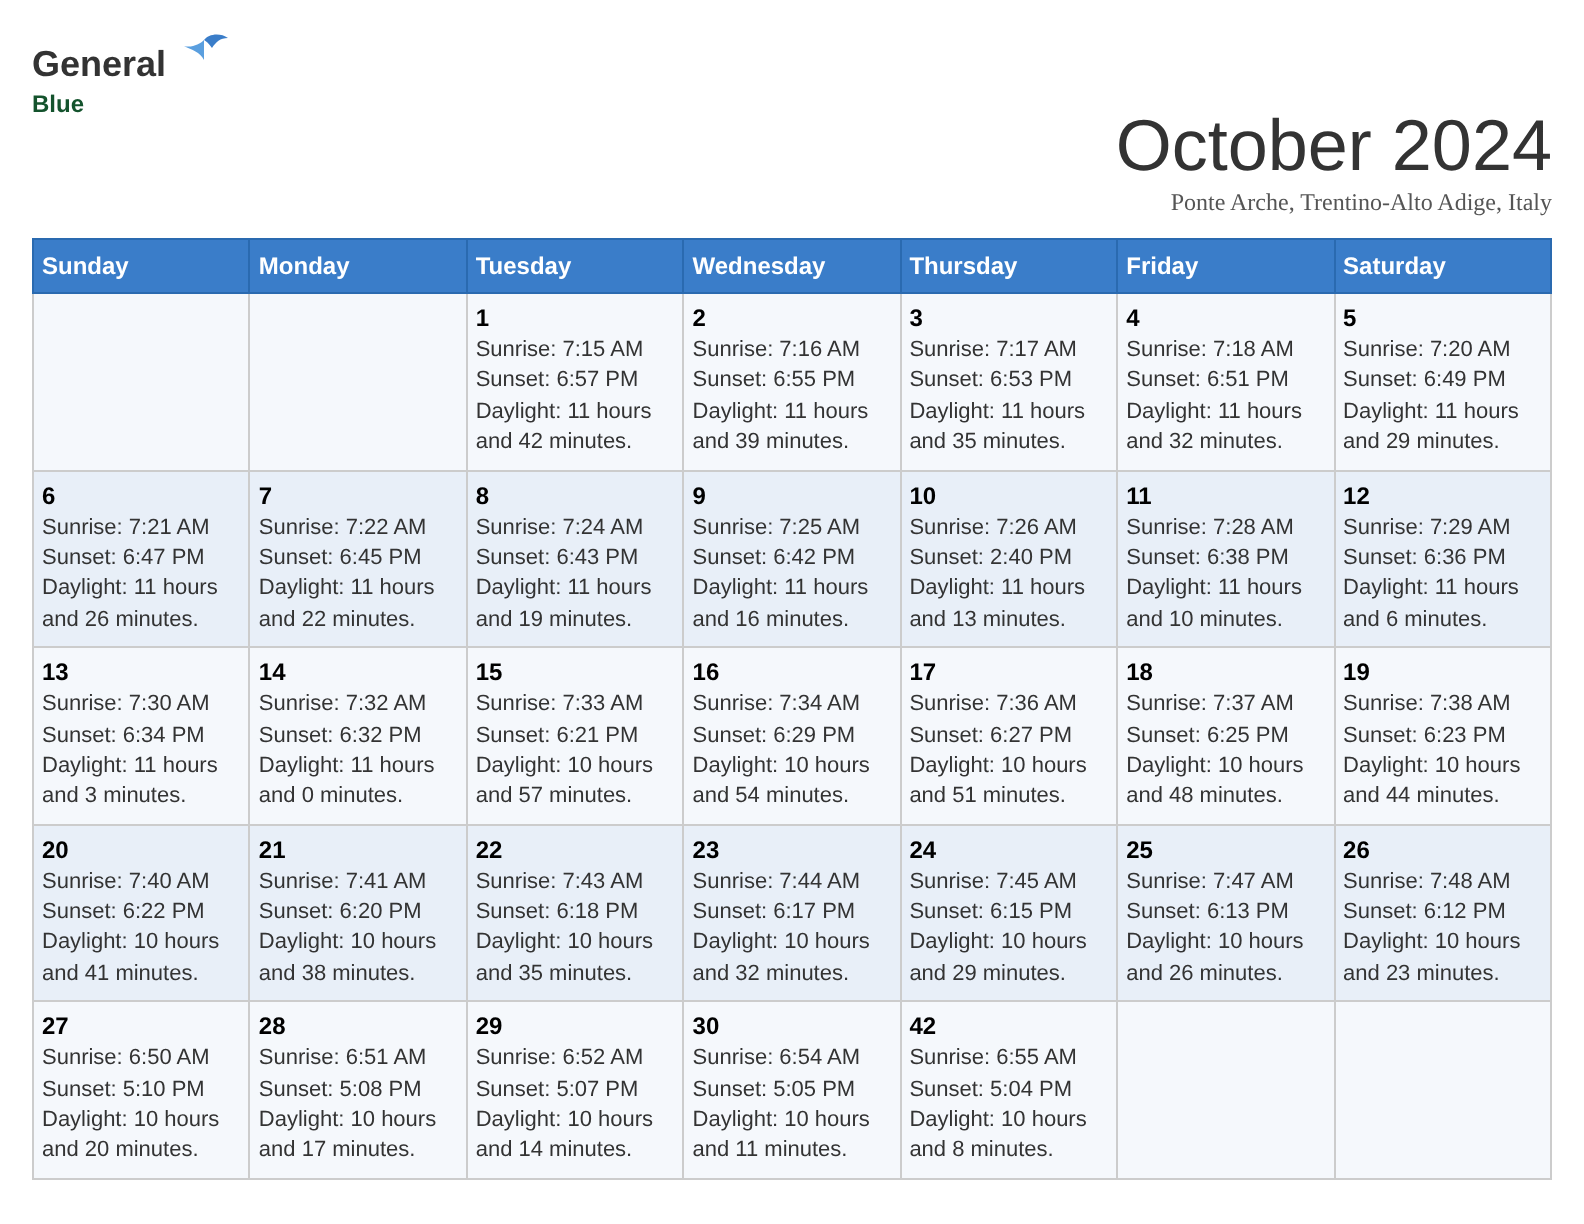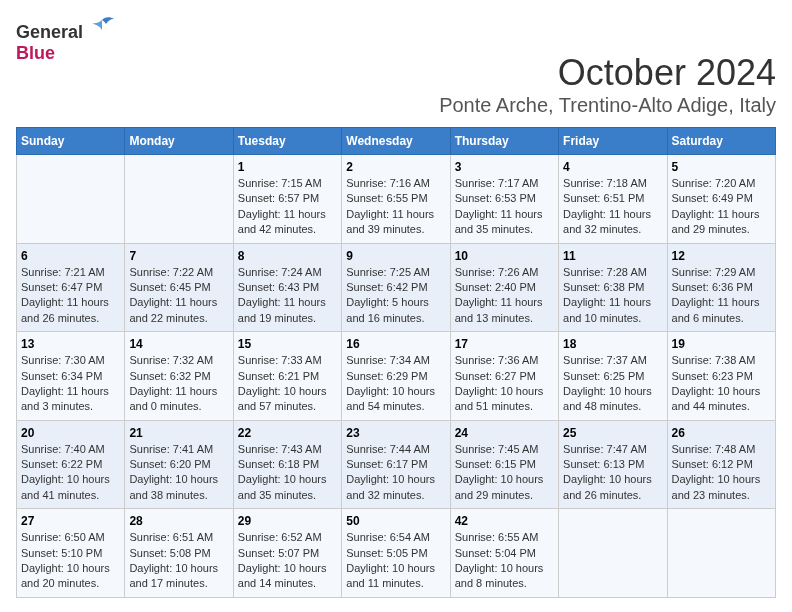--- a/index.html
+++ b/index.html
@@ -20,45 +20,46 @@
       display: flex;
       flex-direction: column;
       align-items: flex-start;
     }
     .logo-general {
       font-size: 18px;
       font-weight: bold;
       color: #333;
     }
     .logo-blue {
-      font-size: 18px;
+      font-size: 12px;
       font-weight: bold;
-      color: #be185d;
+      color: #14532d;
     }
     .logo-bird {
       width: 28px;
       height: 22px;
     }
     .logo-row {
       display: flex;
       align-items: center;
       gap: 2px;
     }
     .title-block {
       text-align: right;
       margin-top: 36px;
     }
     .month-title {
       font-size: 36px;
       color: #333;
       font-weight: normal;
     }
     .subtitle {
-      font-size: 20px;
+      font-size: 12px;
       color: #555;
+      font-family: Liberation Serif, serif;
     }
     .calendar {
       width: 100%;
       border-collapse: collapse;
       font-size: 11px;
     }
     .calendar thead tr th {
       background-color: #3a7dc9;
       color: white;
       padding: 6px 4px;
@@ -195,21 +196,21 @@
             <div>Sunrise: 7:24 AM</div>
             <div>Sunset: 6:43 PM</div>
             <div>Daylight: 11 hours and 19 minutes.</div>
           </div>
         </td>
         <td>
           <span class="day-number">9</span>
           <div class="day-info">
             <div>Sunrise: 7:25 AM</div>
             <div>Sunset: 6:42 PM</div>
-            <div>Daylight: 5 hours and 16 minutes.</div>
+            <div>Daylight: 11 hours and 16 minutes.</div>
           </div>
         </td>
         <td>
           <span class="day-number">10</span>
           <div class="day-info">
             <div>Sunrise: 7:26 AM</div>
             <div>Sunset: 2:40 PM</div>
             <div>Daylight: 11 hours and 13 minutes.</div>
           </div>
         </td>
@@ -365,21 +366,21 @@
         </td>
         <td>
           <span class="day-number">29</span>
           <div class="day-info">
             <div>Sunrise: 6:52 AM</div>
             <div>Sunset: 5:07 PM</div>
             <div>Daylight: 10 hours and 14 minutes.</div>
           </div>
         </td>
         <td>
-          <span class="day-number">50</span>
+          <span class="day-number">30</span>
           <div class="day-info">
             <div>Sunrise: 6:54 AM</div>
             <div>Sunset: 5:05 PM</div>
             <div>Daylight: 10 hours and 11 minutes.</div>
           </div>
         </td>
         <td>
           <span class="day-number">42</span>
           <div class="day-info">
             <div>Sunrise: 6:55 AM</div>

